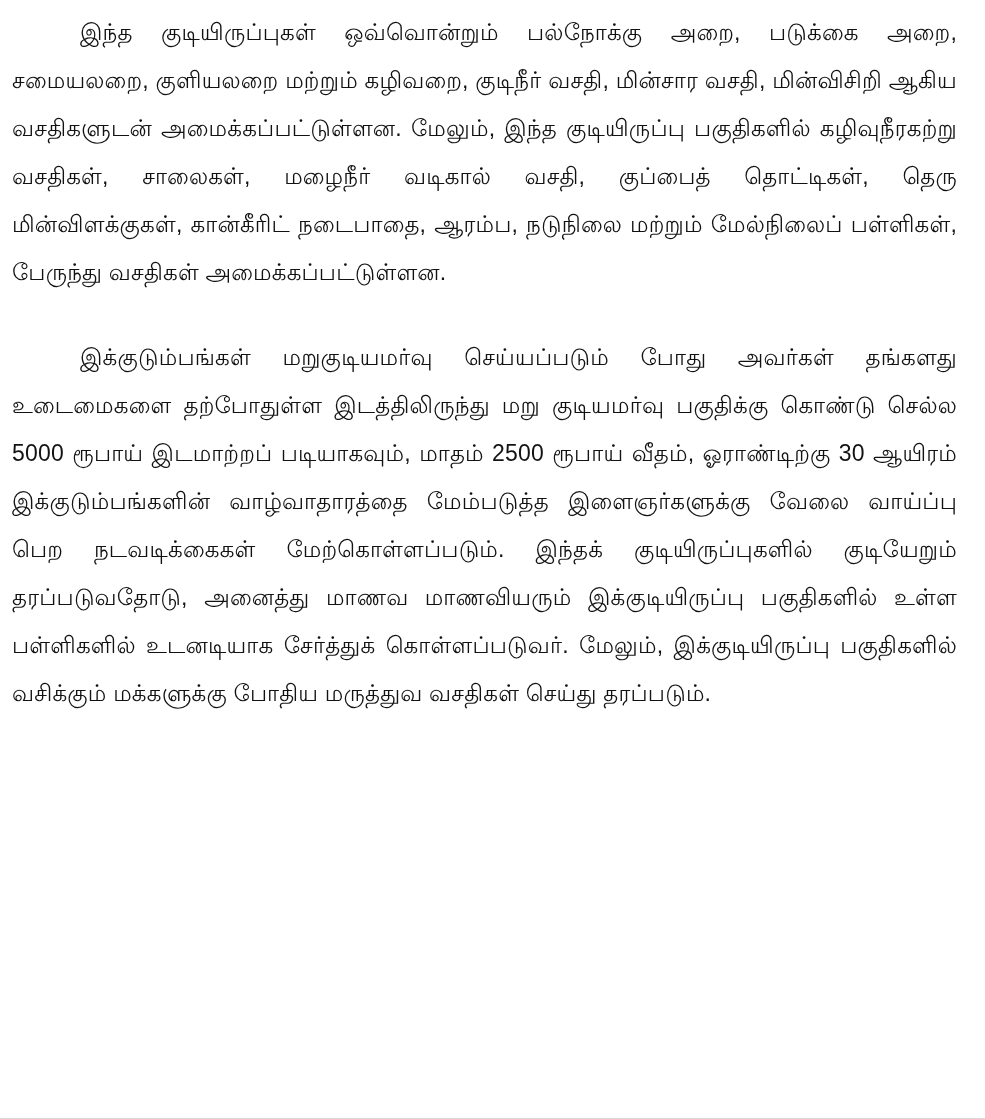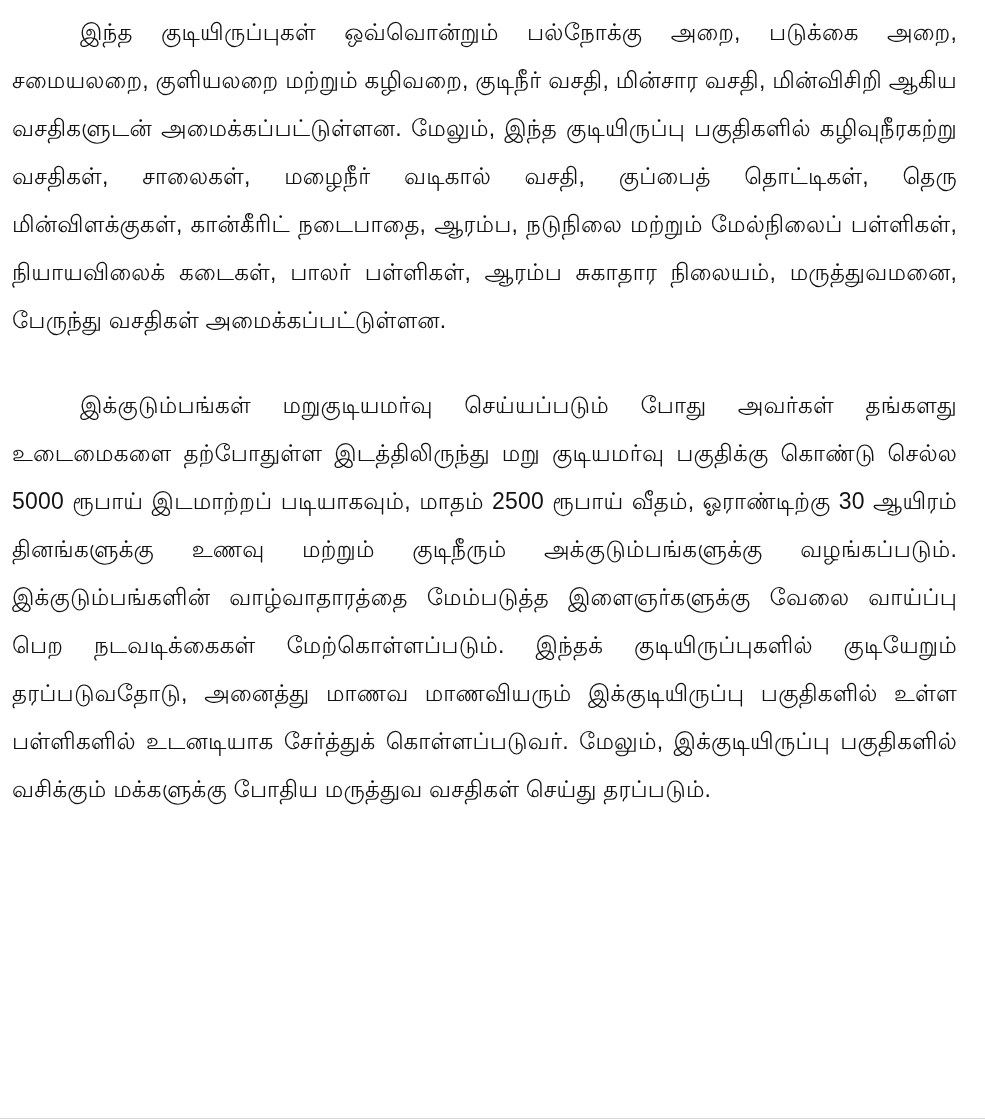--- a/index.html
+++ b/index.html
@@ -45,31 +45,29 @@
 <body>
 
 <div class="page">
 
   <div class="para">
     <div class="line indent">இந்த குடியிருப்புகள் ஒவ்வொன்றும் பல்நோக்கு அறை, படுக்கை அறை,</div>
     <div class="line">சமையலறை, குளியலறை மற்றும் கழிவறை, குடிநீர் வசதி, மின்சார வசதி, மின்விசிறி ஆகிய</div>
     <div class="line">வசதிகளுடன் அமைக்கப்பட்டுள்ளன. மேலும், இந்த குடியிருப்பு பகுதிகளில் கழிவுநீரகற்று</div>
     <div class="line">வசதிகள், சாலைகள், மழைநீர் வடிகால் வசதி, குப்பைத் தொட்டிகள், தெரு</div>
     <div class="line">மின்விளக்குகள், கான்கீரிட் நடைபாதை, ஆரம்ப, நடுநிலை மற்றும் மேல்நிலைப் பள்ளிகள்,</div>
-    <div class="line">நியாயவிலைக் கடைகள், பாலர் பள்ளிகள், ஆரம்ப சுகாதார நிலையம், மருத்துவமனை,</div>
     <div class="line short">பேருந்து வசதிகள் அமைக்கப்பட்டுள்ளன.</div>
   </div>
 
   <div class="para-gap"></div>
 
   <div class="para">
     <div class="line indent">இக்குடும்பங்கள் மறுகுடியமர்வு செய்யப்படும் போது அவர்கள் தங்களது</div>
     <div class="line">உடைமைகளை தற்போதுள்ள இடத்திலிருந்து மறு குடியமர்வு பகுதிக்கு கொண்டு செல்ல</div>
     <div class="line">5000 ரூபாய் இடமாற்றப் படியாகவும், மாதம் 2500 ரூபாய் வீதம், ஓராண்டிற்கு 30 ஆயிரம்</div>
-    <div class="line">தினங்களுக்கு உணவு மற்றும் குடிநீரும் அக்குடும்பங்களுக்கு வழங்கப்படும்.</div>
     <div class="line">இக்குடும்பங்களின் வாழ்வாதாரத்தை மேம்படுத்த இளைஞர்களுக்கு வேலை வாய்ப்பு</div>
     <div class="line">பெற நடவடிக்கைகள் மேற்கொள்ளப்படும். இந்தக் குடியிருப்புகளில் குடியேறும்</div>
     <div class="line">தரப்படுவதோடு, அனைத்து மாணவ மாணவியரும் இக்குடியிருப்பு பகுதிகளில் உள்ள</div>
     <div class="line">பள்ளிகளில் உடனடியாக சேர்த்துக் கொள்ளப்படுவர். மேலும், இக்குடியிருப்பு பகுதிகளில்</div>
     <div class="line short">வசிக்கும் மக்களுக்கு போதிய மருத்துவ வசதிகள் செய்து தரப்படும்.</div>
   </div>
 
   <div class="bottom-edge"></div>
 
 </div>

